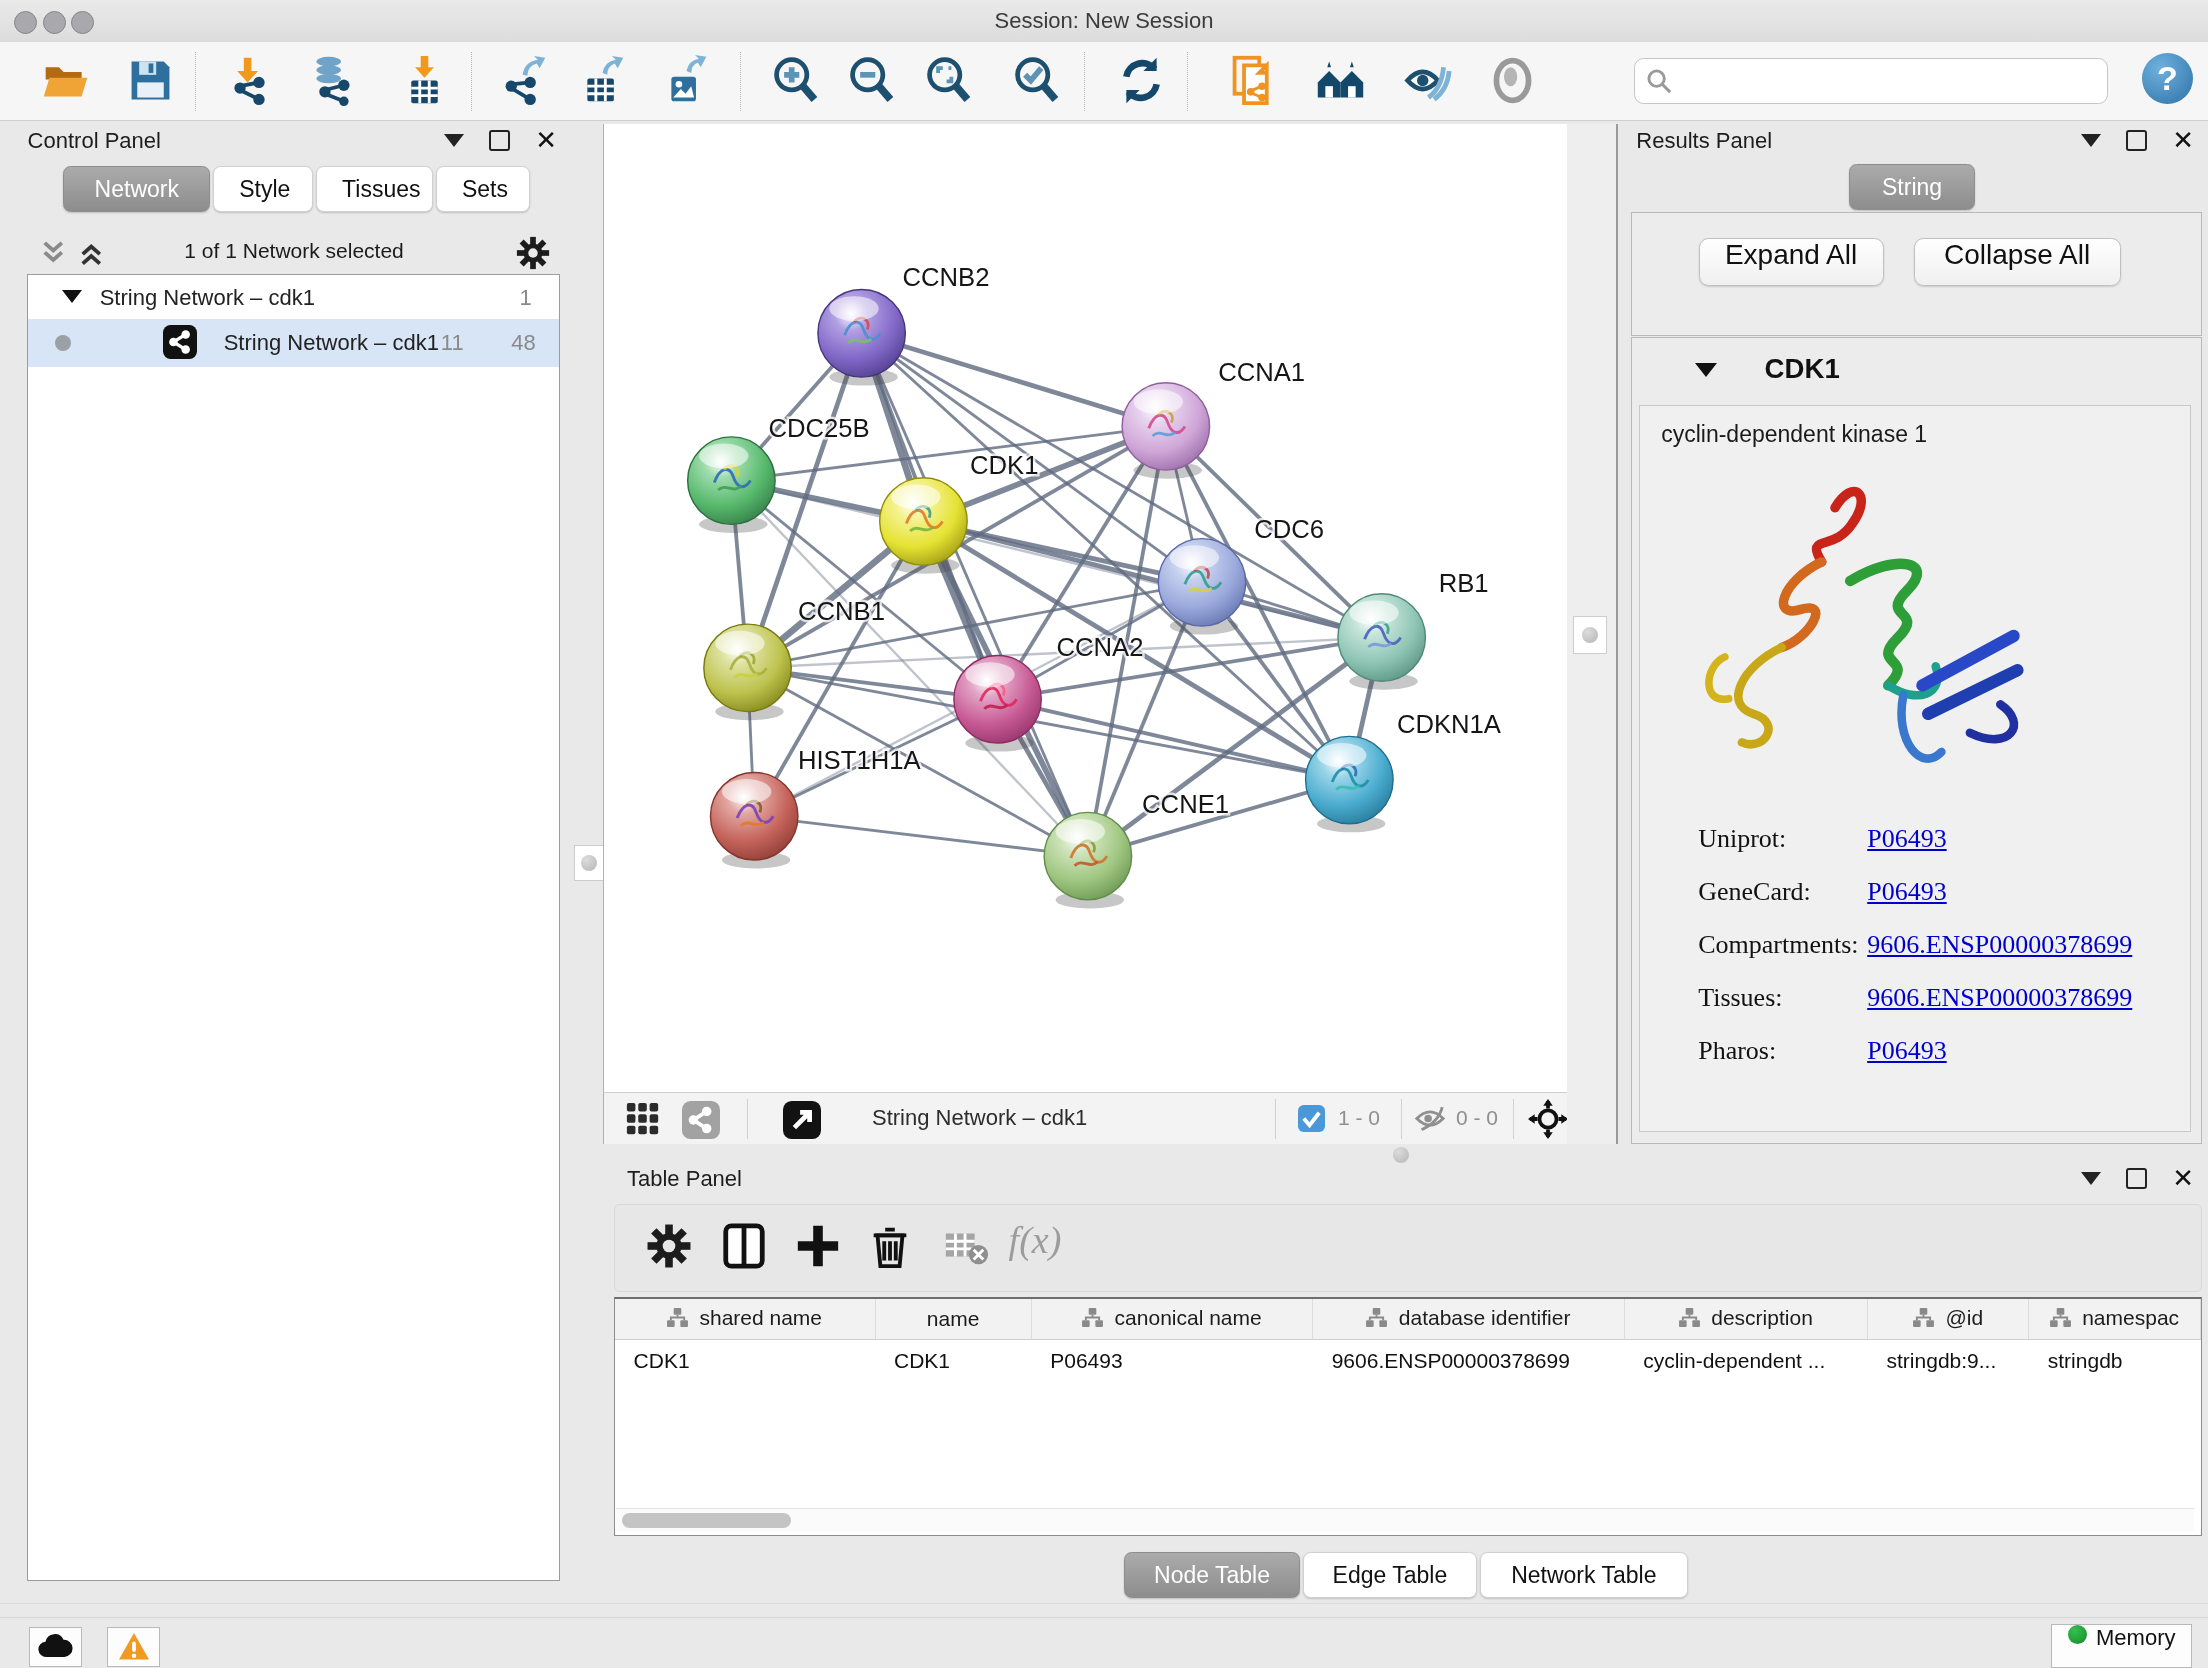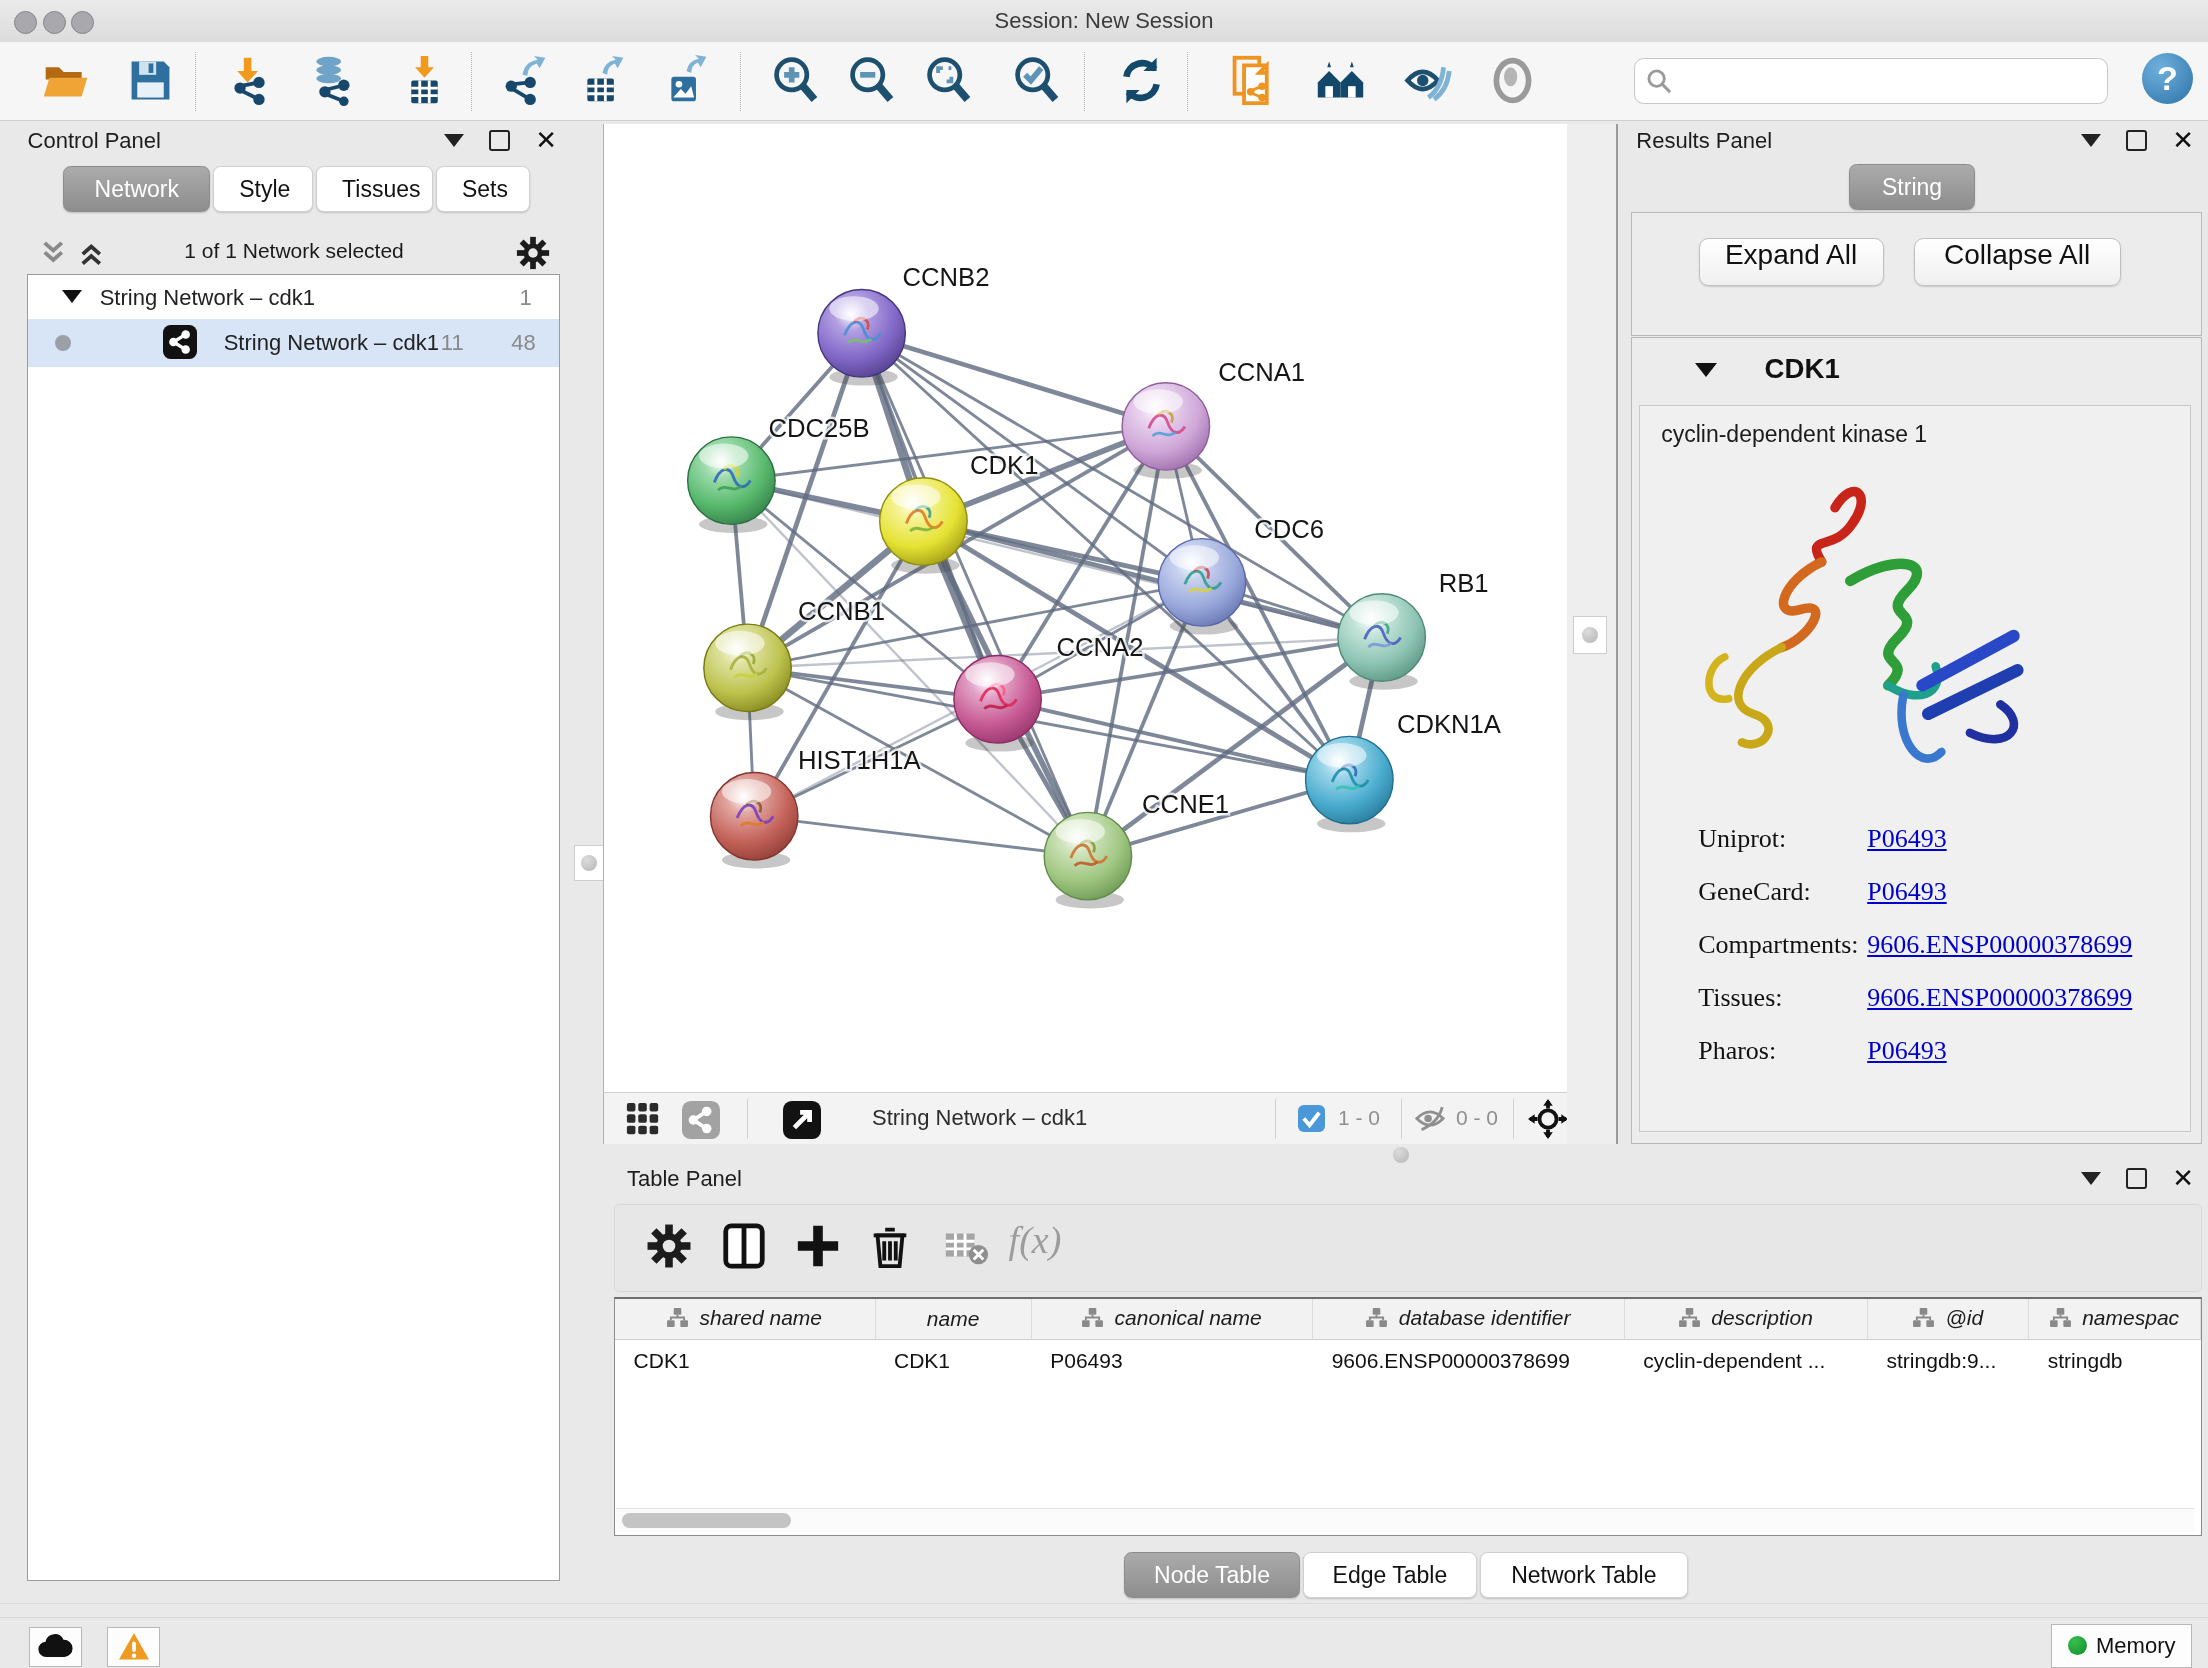--- a/index.html
+++ b/index.html
@@ -97,34 +97,34 @@
     background:radial-gradient(circle at 35% 30%,#dcdcdc,#b5b5b5);}
   
   #table-panel{position:absolute;left:606px;top:1158px;width:1603px;height:444px;}
   #tp-toolbar{position:absolute;left:7.6px;top:46px;width:1586px;height:86px;background:#e7e7e7;
     border:1px solid #d9d9d9;border-radius:5.7px;}
   .tp-ic{position:absolute;top:17px;width:51px;height:51px;}
   #tp-table{position:absolute;left:7.6px;top:139px;width:1586px;height:236px;background:#fff;
     border:1.9px solid #8c8c8c;border-top:2.9px solid #6e6e6e;}
   #tp-grid{width:100%;border-collapse:collapse;table-layout:fixed;}
   #tp-grid th{height:38px;background:#f2f2f2;border-bottom:1.9px solid #cfcfcf;border-right:1px solid #dcdcdc;
-    font-size:21px;font-weight:normal;color:#1c1c1c;text-align:center;white-space:nowrap;overflow:hidden;font-style:italic;}
+    font-size:21px;font-weight:normal;color:#1c1c1c;text-align:center;white-space:nowrap;overflow:hidden;}
   #tp-grid td{height:40px;font-size:21px;color:#111;text-align:left;padding-left:19px;
     white-space:nowrap;overflow:hidden;}
   .colicon{display:inline-block;vertical-align:-2.9px;margin-right:11.4px;}
   #tp-scrollbar{position:absolute;left:1.9px;bottom:2.9px;width:1578px;height:23px;background:#fbfbfb;
     border-top:1px solid #e3e3e3;}
   #tp-thumb{position:absolute;left:5.7px;top:3.8px;width:169px;height:15px;border-radius:7.6px;background:#c4c4c4;}
   #tp-tabs{position:absolute;left:518px;top:394px;display:flex;}
   
   #status-bar{position:absolute;left:0;top:1617px;width:100%;height:51px;border-top:1px solid #d6d6d6;}
   .sb-btn{position:absolute;top:8.6px;width:51px;height:38px;background:#fdfdfd;border:1.9px solid #b9b9b9;
     display:flex;align-items:center;justify-content:center;}
   #memory-button{position:absolute;left:2051px;top:5.7px;width:139px;height:42px;background:#fdfdfd;
-    border:1.9px solid #b9b9b9;display:flex;align-items:center;justify-content:center;gap:9.5px;
+    border:1.9px solid #b9b9b9;display:flex;align-items:flex-start;justify-content:center;gap:9.5px;
     font-size:22px;color:#111;}
   #memory-dot{width:19px;height:19px;border-radius:50%;background:radial-gradient(circle at 35% 30%,#37c04f,#128a28);}
   
   #preline{position:absolute;left:0;top:1603px;width:100%;border-top:1px solid #dadada;}
 </style>
 </head>
 <body>
 
 <div id="app">
 

